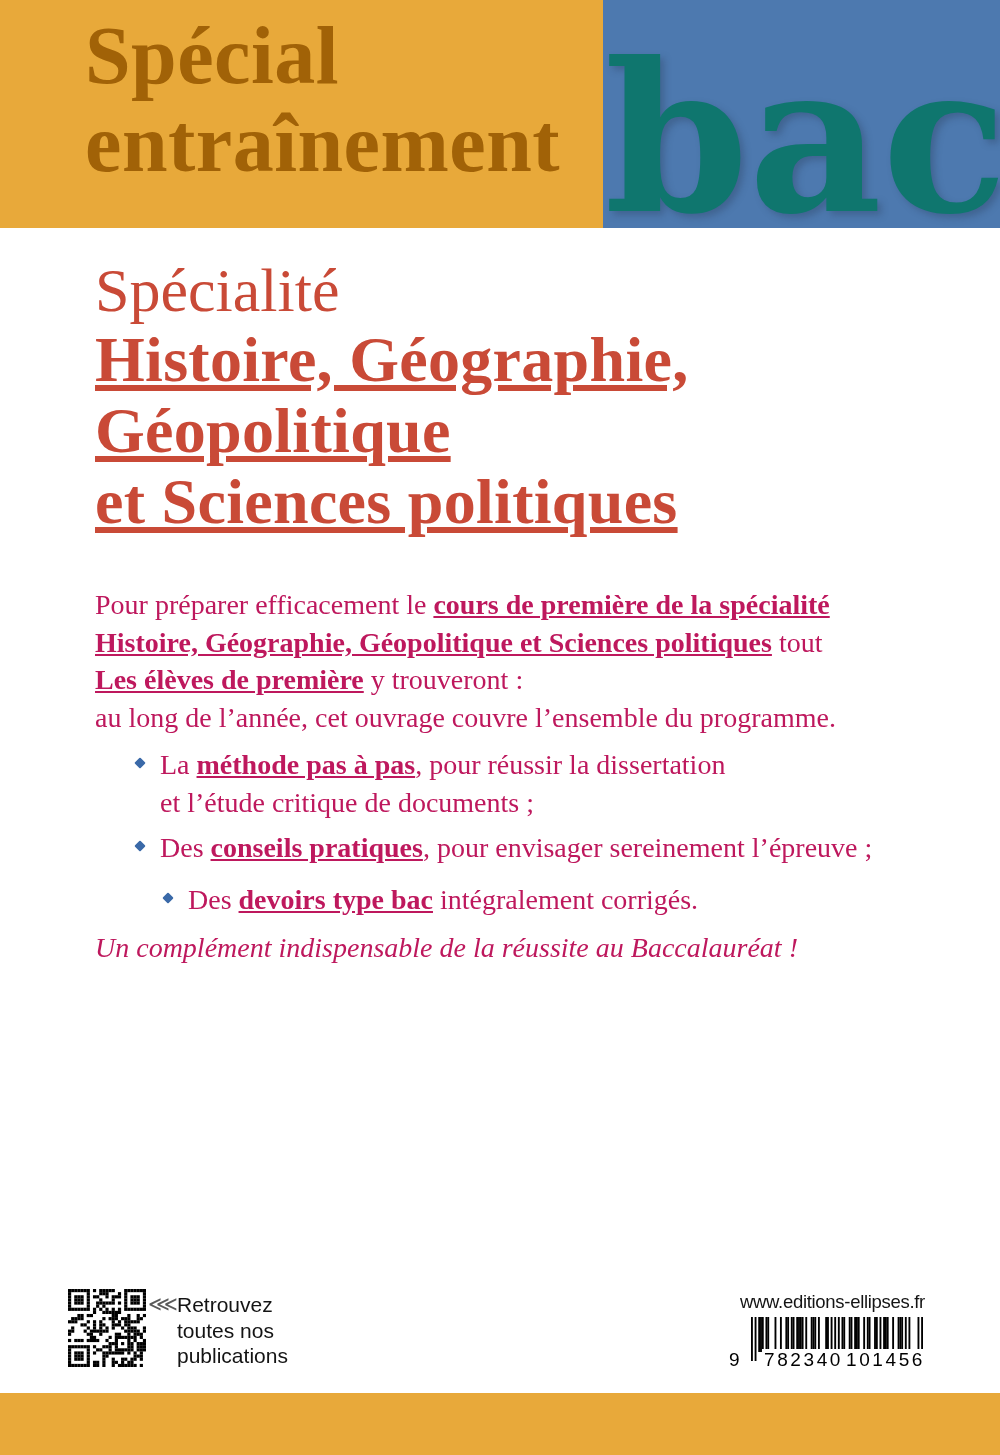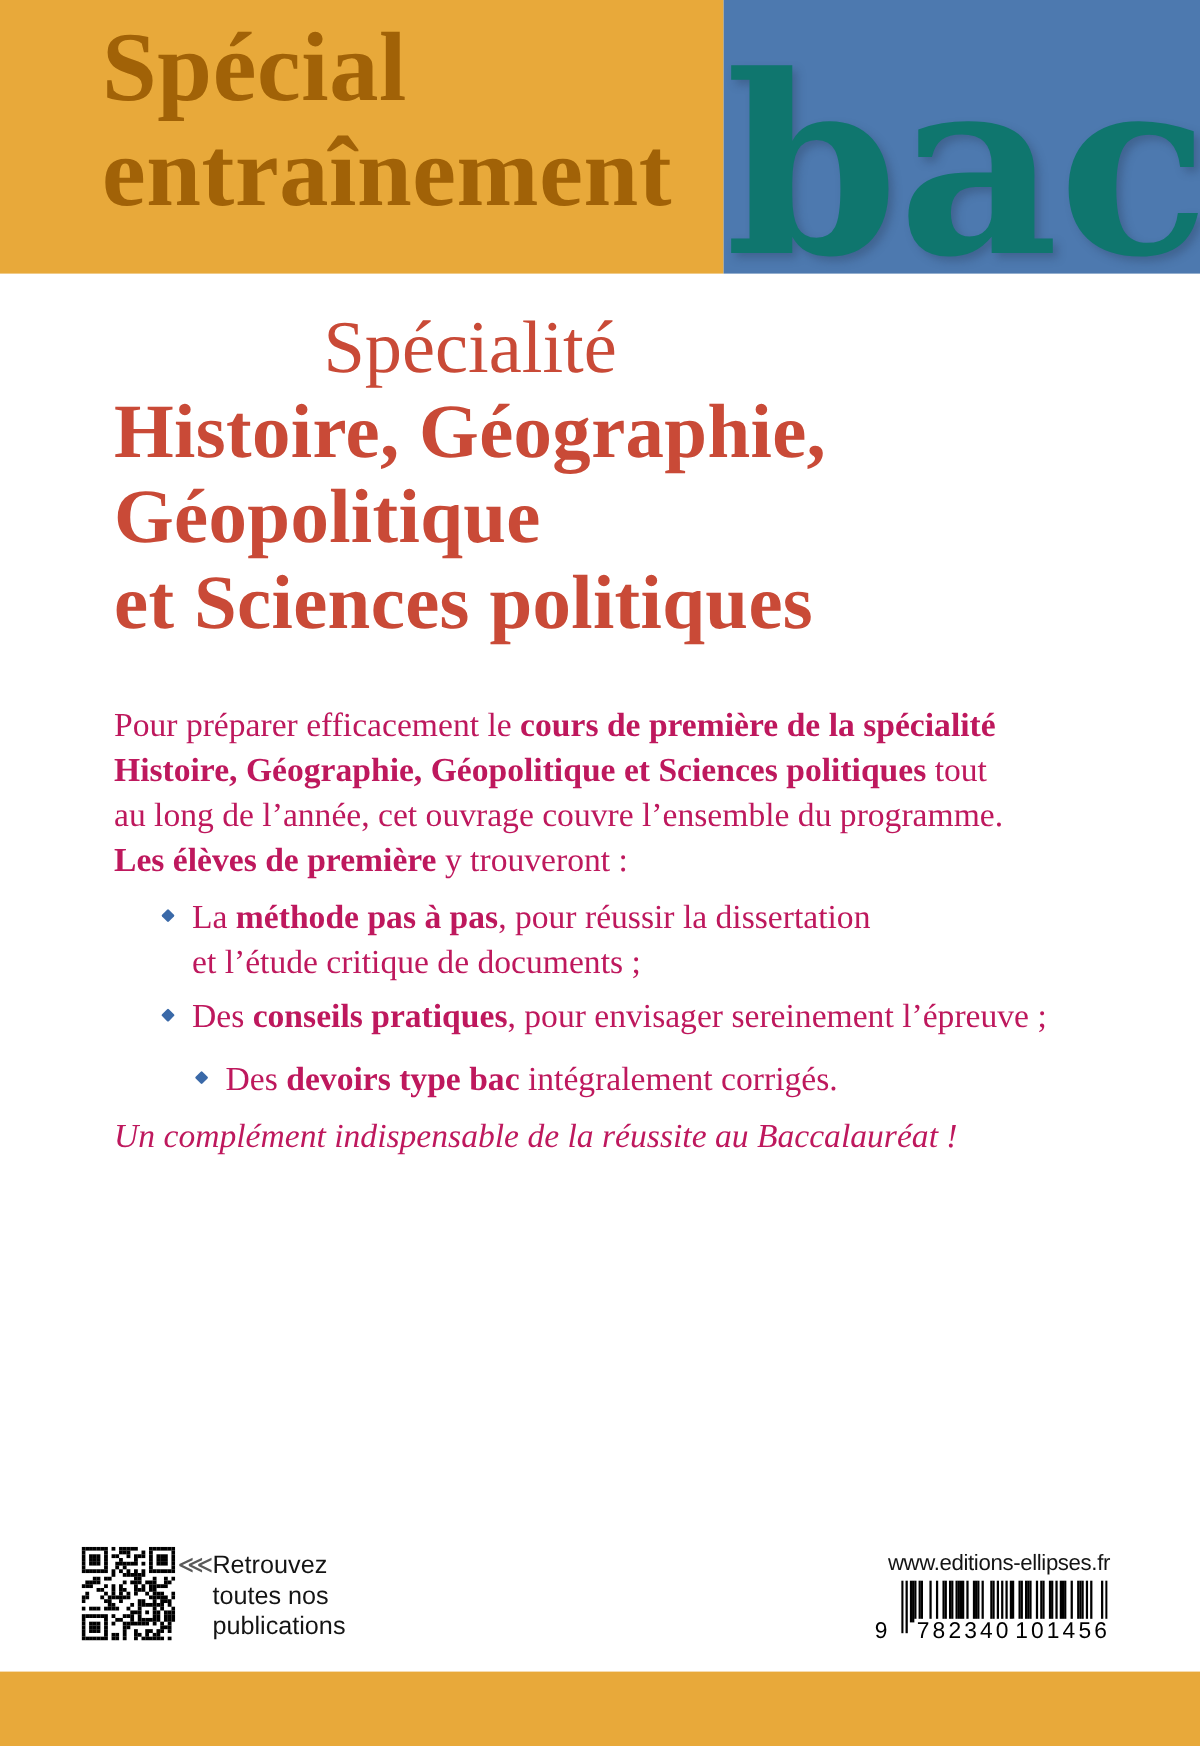--- a/index.html
+++ b/index.html
@@ -11,26 +11,26 @@
   .banner-blue{position:absolute;left:603px;top:0;width:397px;height:228px;background:#4D79AF;}
   .banner-title{position:absolute;left:85px;top:12px;color:#a16207;
       font:700 82px/88px "Liberation Serif", serif;letter-spacing:0.5px;}
   .bac-word{position:absolute;left:603px;top:0;width:406px;height:228px;display:flex;
       align-items:flex-end;justify-content:center;color:#0f766e;
       font:700 206px/1 "DejaVu Serif", serif;transform:translateY(14px);
       text-shadow:4px 4px 7px rgba(40,60,90,.35);}
 
   
   .title-block{position:absolute;left:95px;top:256px;color:#C94A37;}
-  .title-prefix{font:400 62px/68px "Liberation Serif", serif;text-align:center;}
+  .title-prefix{font:400 62px/68px "Liberation Serif", serif;}
   .title-main .rline{font:700 64px/71px "Liberation Serif", serif;letter-spacing:0.3px;}
 
   
   .body-blue{color:#be185d;font:400 28px/37.5px "Liberation Serif", serif;white-space:nowrap;}
-  .b{font-weight:700;}
+  .b{font-weight:700;text-decoration:underline;}
   .intro{position:absolute;left:95px;top:586px;}
   .bullet-item{position:absolute;left:160px;}
   .bullet-item .diamond{position:absolute;left:-24px;top:13px;width:8px;height:8px;
       background:#3A69A8;transform:rotate(45deg);border-radius:1px;}
   .bullet-1{top:746px;} .bullet-2{top:829px;} .bullet-3{top:881px;margin-left:28px;}
   .closing{position:absolute;left:95px;top:929px;font-style:italic;}
 
   
   .qr{position:absolute;left:68px;top:1289px;width:78px;height:78px;}
   .chevron{position:absolute;left:148px;top:1294px;color:#5a5a5a;
@@ -68,22 +68,22 @@
   <div class="title-main">
       <div class="rline"><span class="b">Histoire, Géographie,</span></div>
       <div class="rline"><span class="b">Géopolitique</span></div>
       <div class="rline"><span class="b">et Sciences politiques</span></div>
     </div>
 </div>
 
 <div class="intro body-blue">
     <div class="rline"><span>Pour préparer efficacement le </span><span class="b">cours de première de la spécialité</span></div>
     <div class="rline"><span class="b">Histoire, Géographie, Géopolitique et Sciences politiques</span><span> tout</span></div>
+    <div class="rline"><span class="b">Les élèves de première</span><span> y trouveront :</span></div>
     <div class="rline"><span>au long de l’année, cet ouvrage couvre l’ensemble du programme.</span></div>
-    <div class="rline"><span class="b">Les élèves de première</span><span> y trouveront :</span></div>
   </div>
 
 <div class="bullet-item bullet-1 body-blue">
   <span class="diamond"></span>
   <div>
       <div class="rline"><span>La </span><span class="b">méthode pas à pas</span><span>, pour réussir la dissertation</span></div>
       <div class="rline"><span>et l’étude critique de documents ;</span></div>
     </div>
 </div>
 <div class="bullet-item bullet-2 body-blue">

